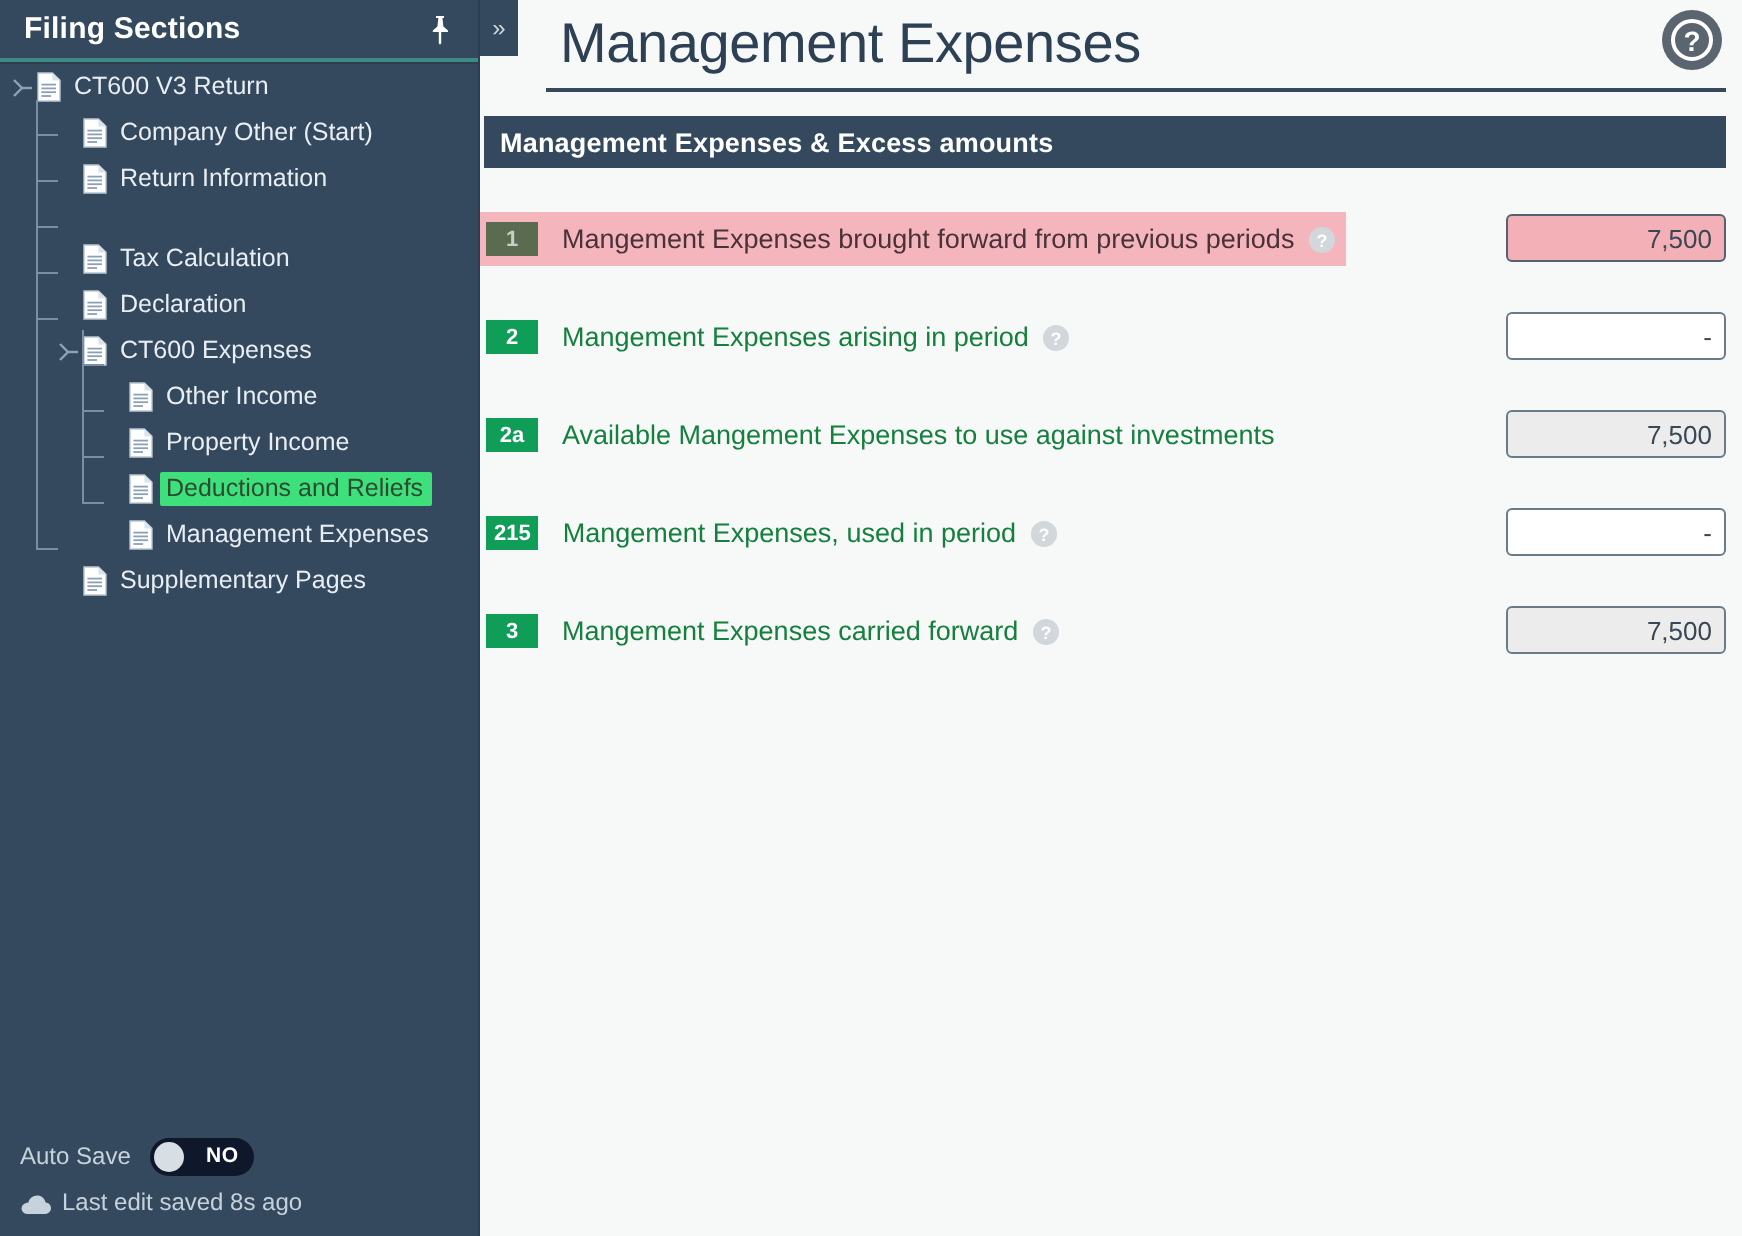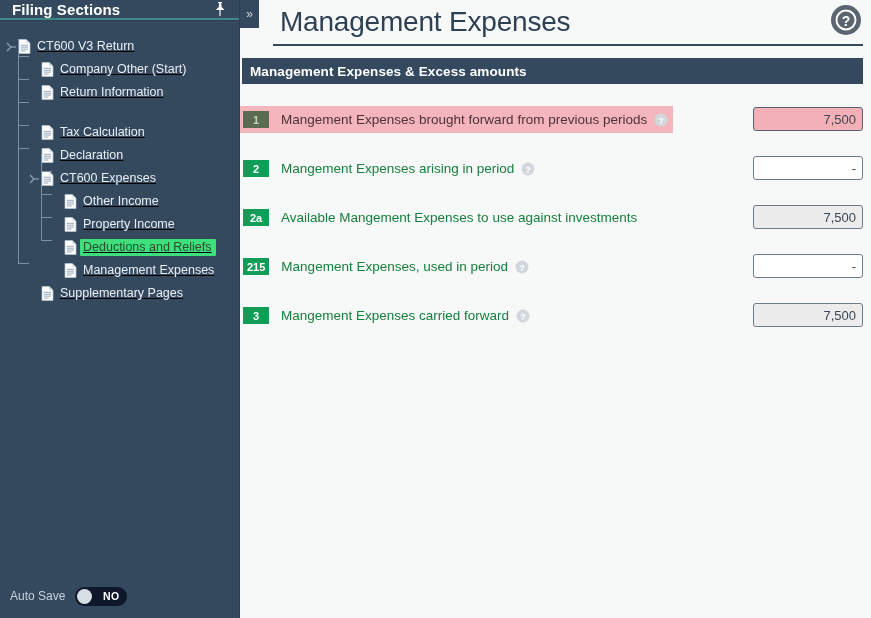--- a/index.html
+++ b/index.html
@@ -18,21 +18,21 @@
 
   
   .sidebar {
     width: 239px;
     height: 618px;
     background: #34495e;
     position: relative;
     flex: 0 0 239px;
   }
   .sb-header {
-    height: 18px;
+    height: 29px;
     display: flex;
     align-items: center;
     padding: 0 8px 0 12px;
     position: relative;
   }
   .sb-title {
     color: #ffffff;
     font-size: 15px;
     font-weight: bold;
     letter-spacing: .1px;
@@ -49,23 +49,21 @@
     width: 239px;
   }
   .sb-divider2 {
     height: 1px;
     background: #2c3e50;
     width: 239px;
   }
 
   
   .tree {
-    padding-top: 14px;
-    position: relative;
-    text-decoration: underline;
+    position: relative;
   }
   .tree-row {
     height: 23px;
     display: flex;
     align-items: center;
     position: relative;
     font-size: 12.5px;
     color: #e8eef3;
     white-space: nowrap;
   }
@@ -460,20 +458,28 @@
       </div>
 
     <div class="sb-footer">
       <div class="autosave-row">
         <div class="autosave-label">Auto Save</div>
         <div class="toggle">
           <div class="knob"></div>
           <div class="tlabel">NO</div>
         </div>
       </div>
+      <div class="saved-row">
+        <div class="cloud-icon">
+          <svg width="16" height="12" viewBox="0 0 16 12">
+            <path d="M4.2 11h8.1c1.9 0 3.2-1.3 3.2-2.9 0-1.5-1.1-2.7-2.7-2.8C12.4 3 10.7 1.7 8.6 1.7c-2.2 0-4 1.5-4.4 3.5C2.1 5.4.8 6.6.8 8.2.8 9.8 2.2 11 4.2 11z" fill="#c6d2dc"></path>
+          </svg>
+        </div>
+        <div class="saved-text">Last edit saved 8s ago</div>
+      </div>
     </div>
   </div>
 
   <div class="main">
     <div class="collapse-btn">»</div>
 
     <div class="page-head">
       <div class="page-title">Management Expenses</div>
       <div class="title-rule"></div>
       <div class="help-circle">

